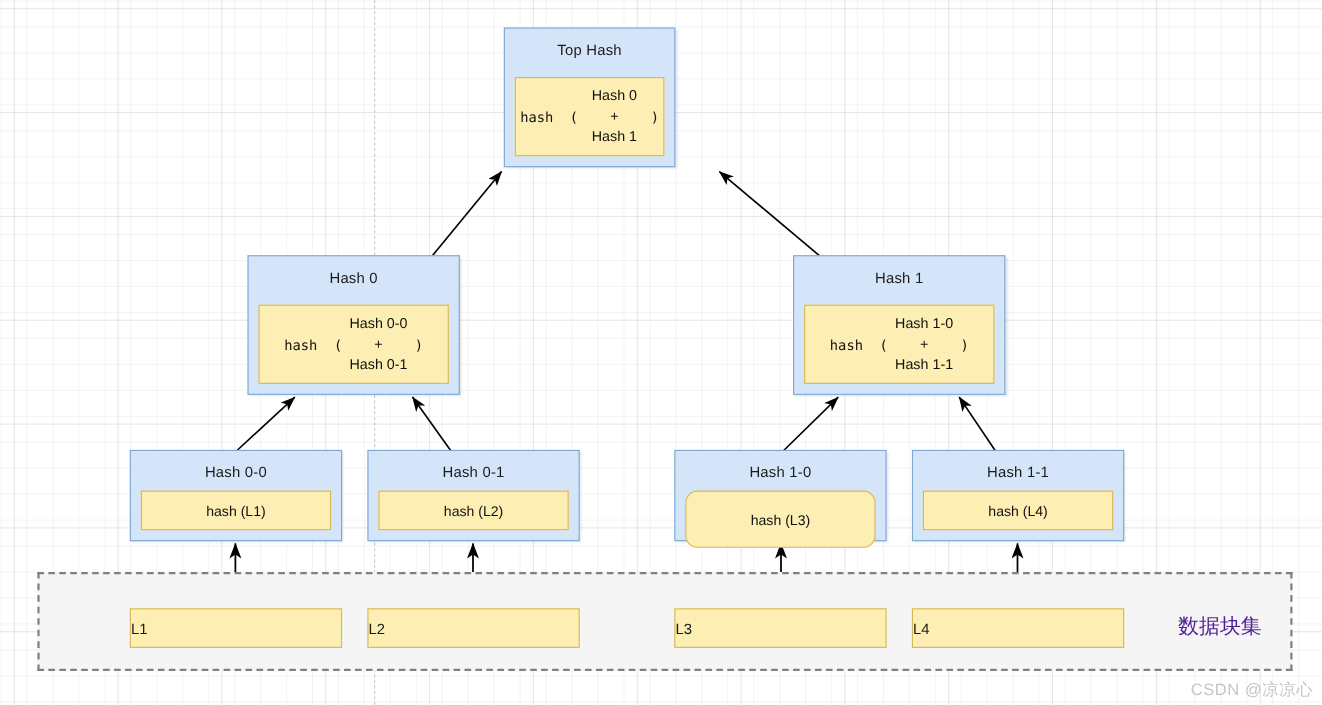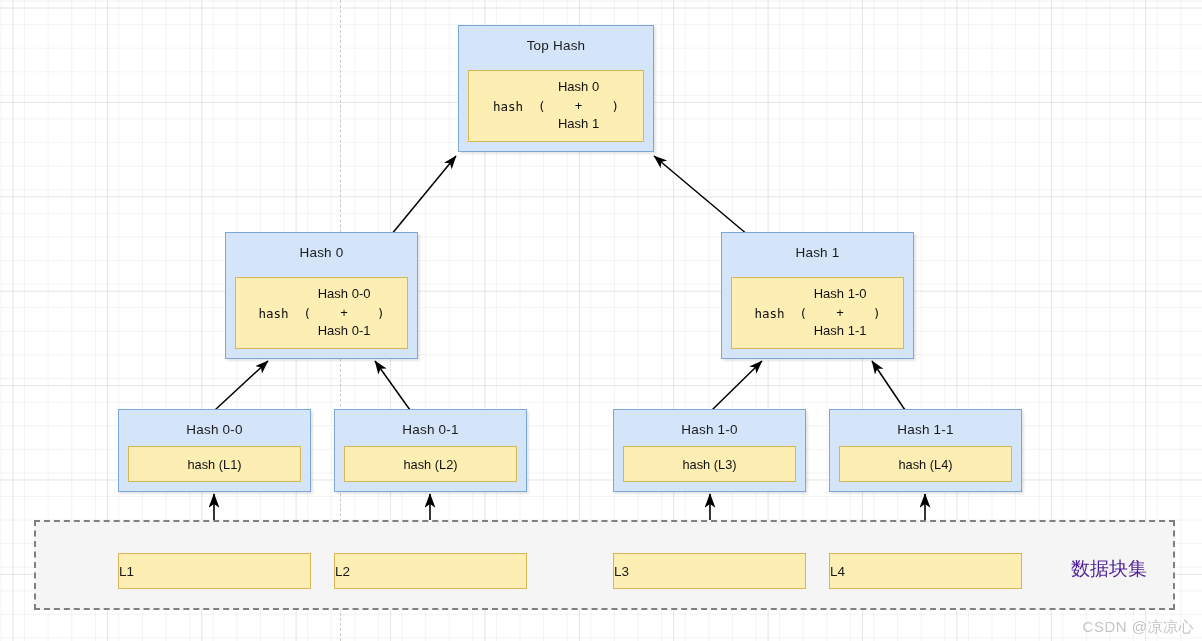--- a/index.html
+++ b/index.html
@@ -165,21 +165,21 @@
     <line x1="712" y1="410" x2="762" y2="361" stroke="#000" stroke-width="1.5" marker-end="url(#ah)"></line>
 
     <line x1="905" y1="410" x2="872" y2="361" stroke="#000" stroke-width="1.5" marker-end="url(#ah)"></line>
 
     <line x1="214" y1="552" x2="214" y2="494" stroke="#000" stroke-width="1.6" marker-end="url(#ah)"></line>
     <line x1="430" y1="552" x2="430" y2="494" stroke="#000" stroke-width="1.6" marker-end="url(#ah)"></line>
     <line x1="710" y1="552" x2="710" y2="494" stroke="#000" stroke-width="1.6" marker-end="url(#ah)"></line>
     <line x1="925" y1="552" x2="925" y2="494" stroke="#000" stroke-width="1.6" marker-end="url(#ah)"></line>
   </svg>
 
-  <div class="node" style="left:458px; top:25px; width:196px; height:127px;">
+  <div class="node" style="left:458px; top:25px; width:156px; height:127px;">
     <div class="node-title">Top Hash</div>
     <div class="inner-box" style="left:9px; top:44px; right:9px; height:72px;">
       <div class="expr">
         <span class="fn">hash  (</span>
         <span class="stack">
           <span>Hash 0</span>
           <span>+</span>
           <span>Hash 1</span>
         </span>
         <span class="paren-close">)</span>
@@ -226,21 +226,21 @@
 
   <div class="node" style="left:334px; top:409px; width:193px; height:83px;">
     <div class="node-title">Hash 0-1</div>
     <div class="inner-box" style="left:9px; top:36px; right:9px; height:36px;">
       <span class="expr-simple">hash (L2)</span>
     </div>
   </div>
 
   <div class="node" style="left:613px; top:409px; width:193px; height:83px;">
     <div class="node-title">Hash 1-0</div>
-    <div class="inner-box" style="left:9px; top:36px; right:9px; height:36px;">
+    <div class="inner-box" style="left:9px; top:36px; right:9px; height:52px;border-radius:11px;">
       <span class="expr-simple">hash (L3)</span>
     </div>
   </div>
 
   <div class="node" style="left:829px; top:409px; width:193px; height:83px;">
     <div class="node-title">Hash 1-1</div>
     <div class="inner-box" style="left:9px; top:36px; right:9px; height:36px;">
       <span class="expr-simple">hash (L4)</span>
     </div>
   </div>

